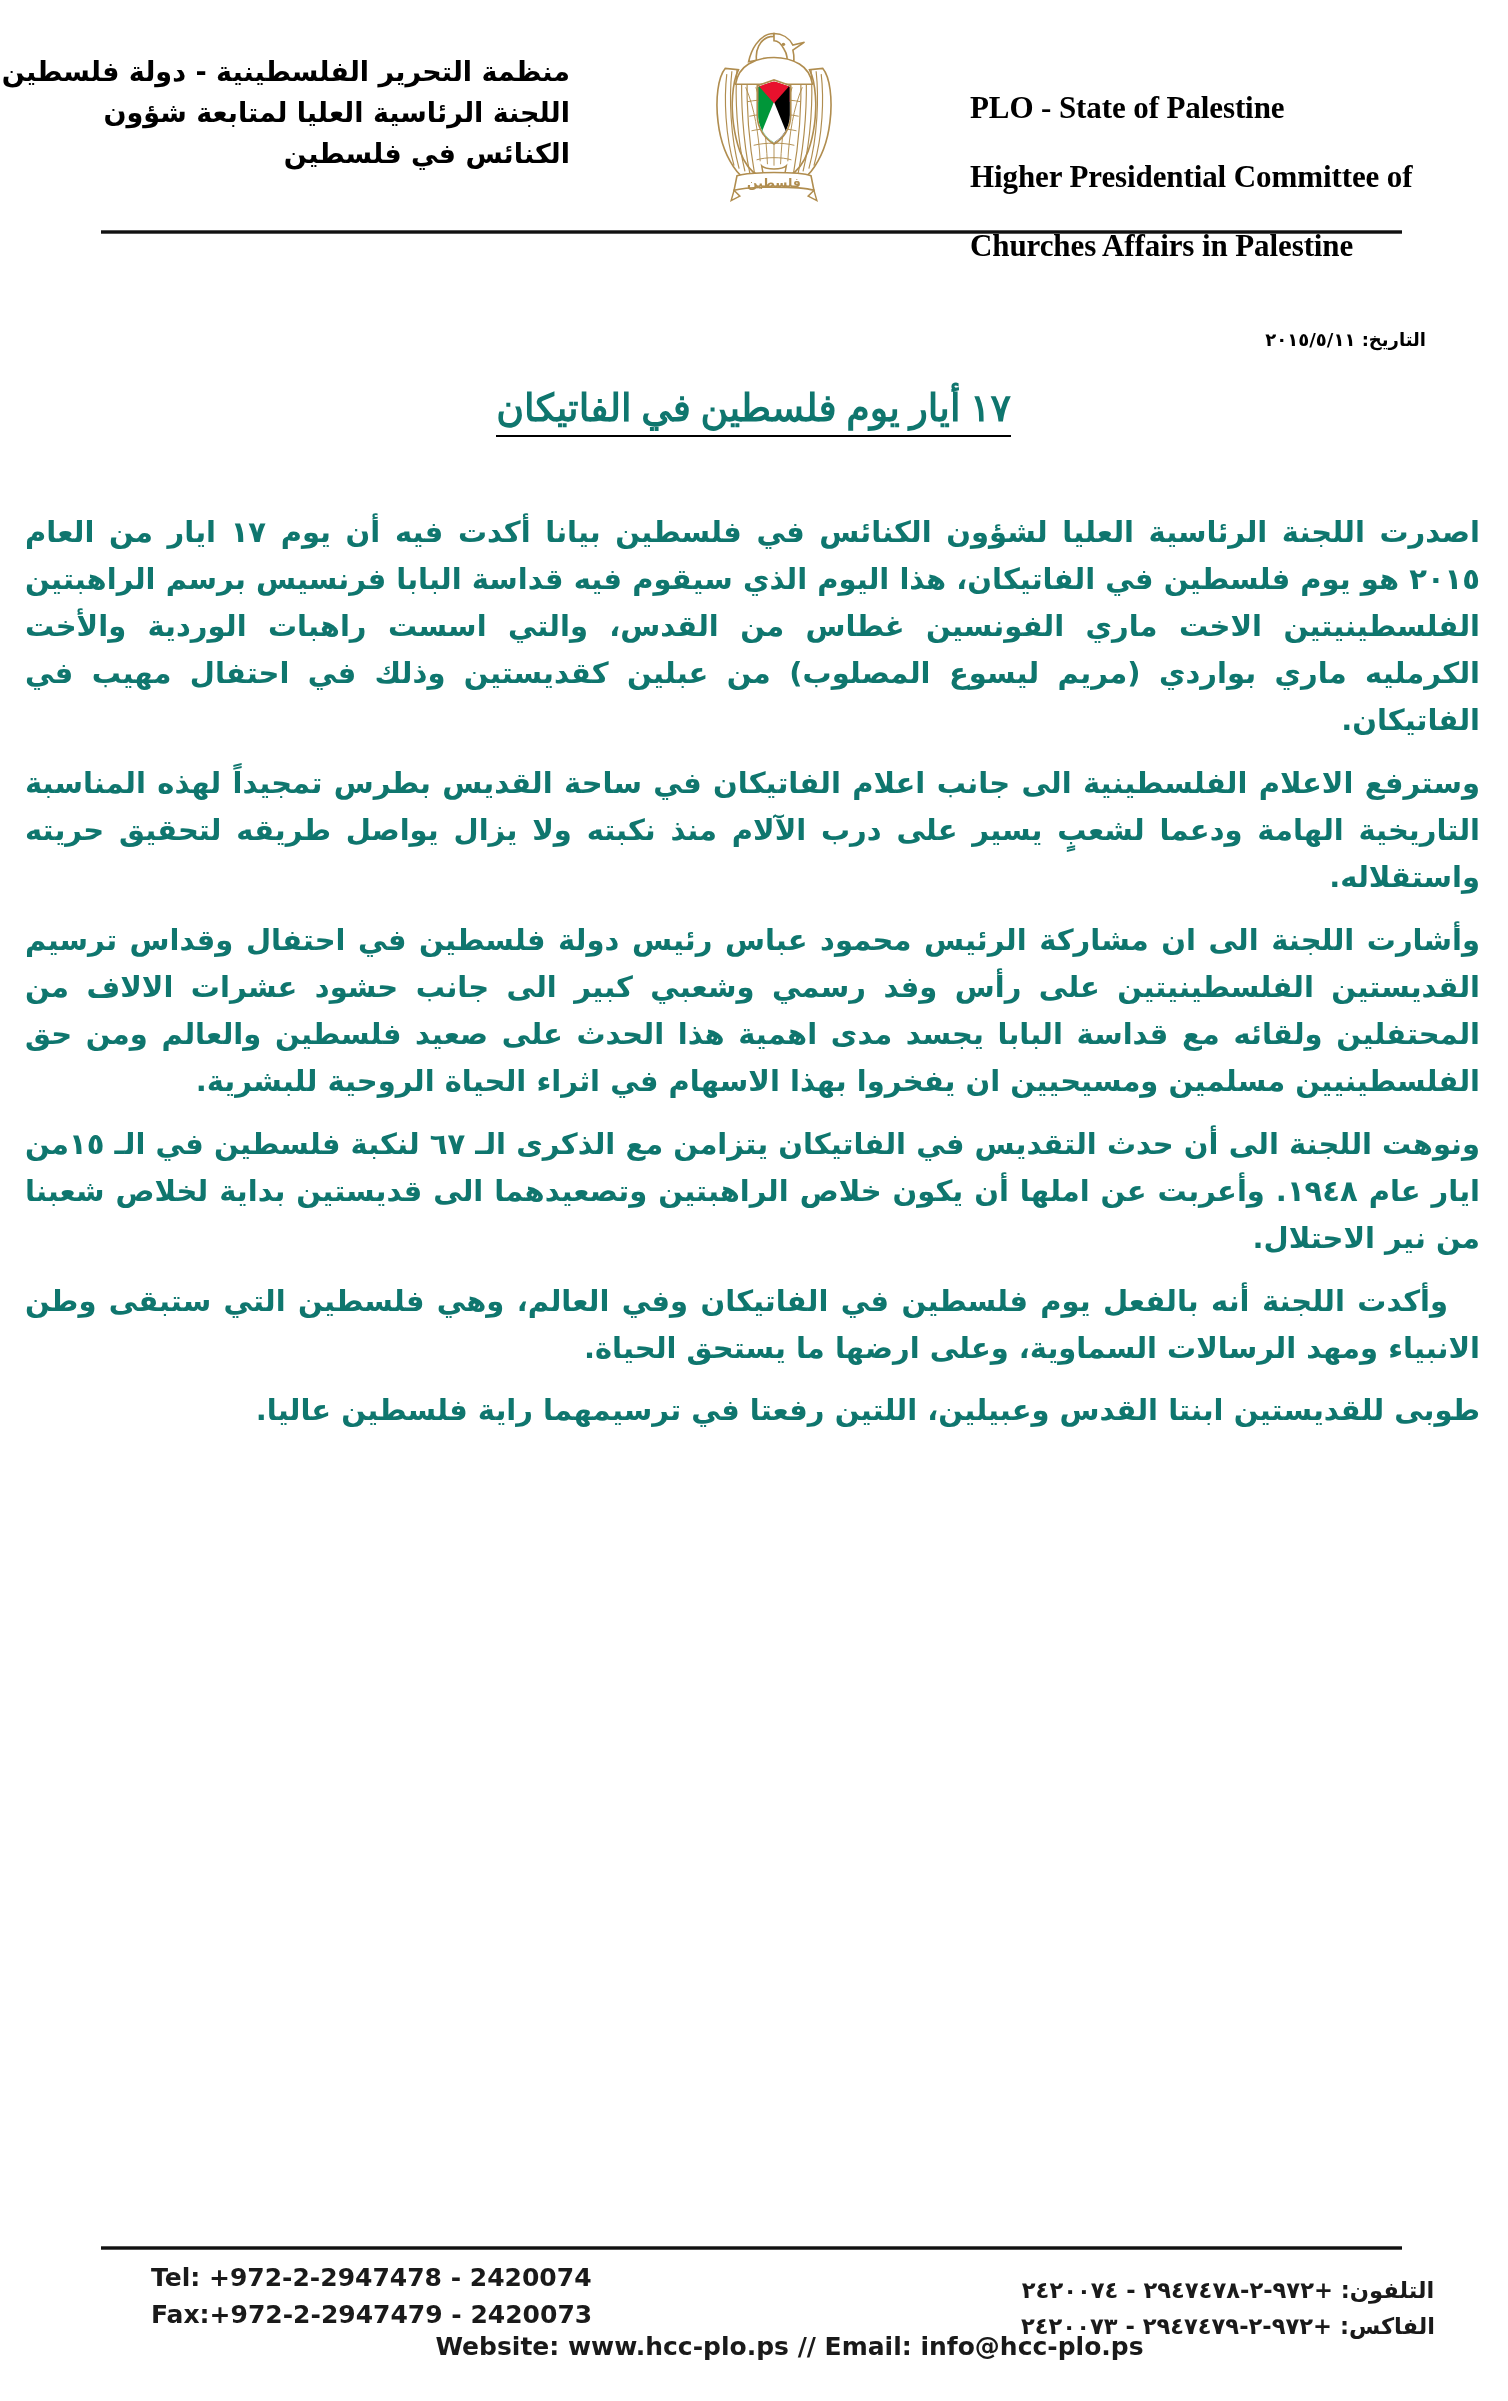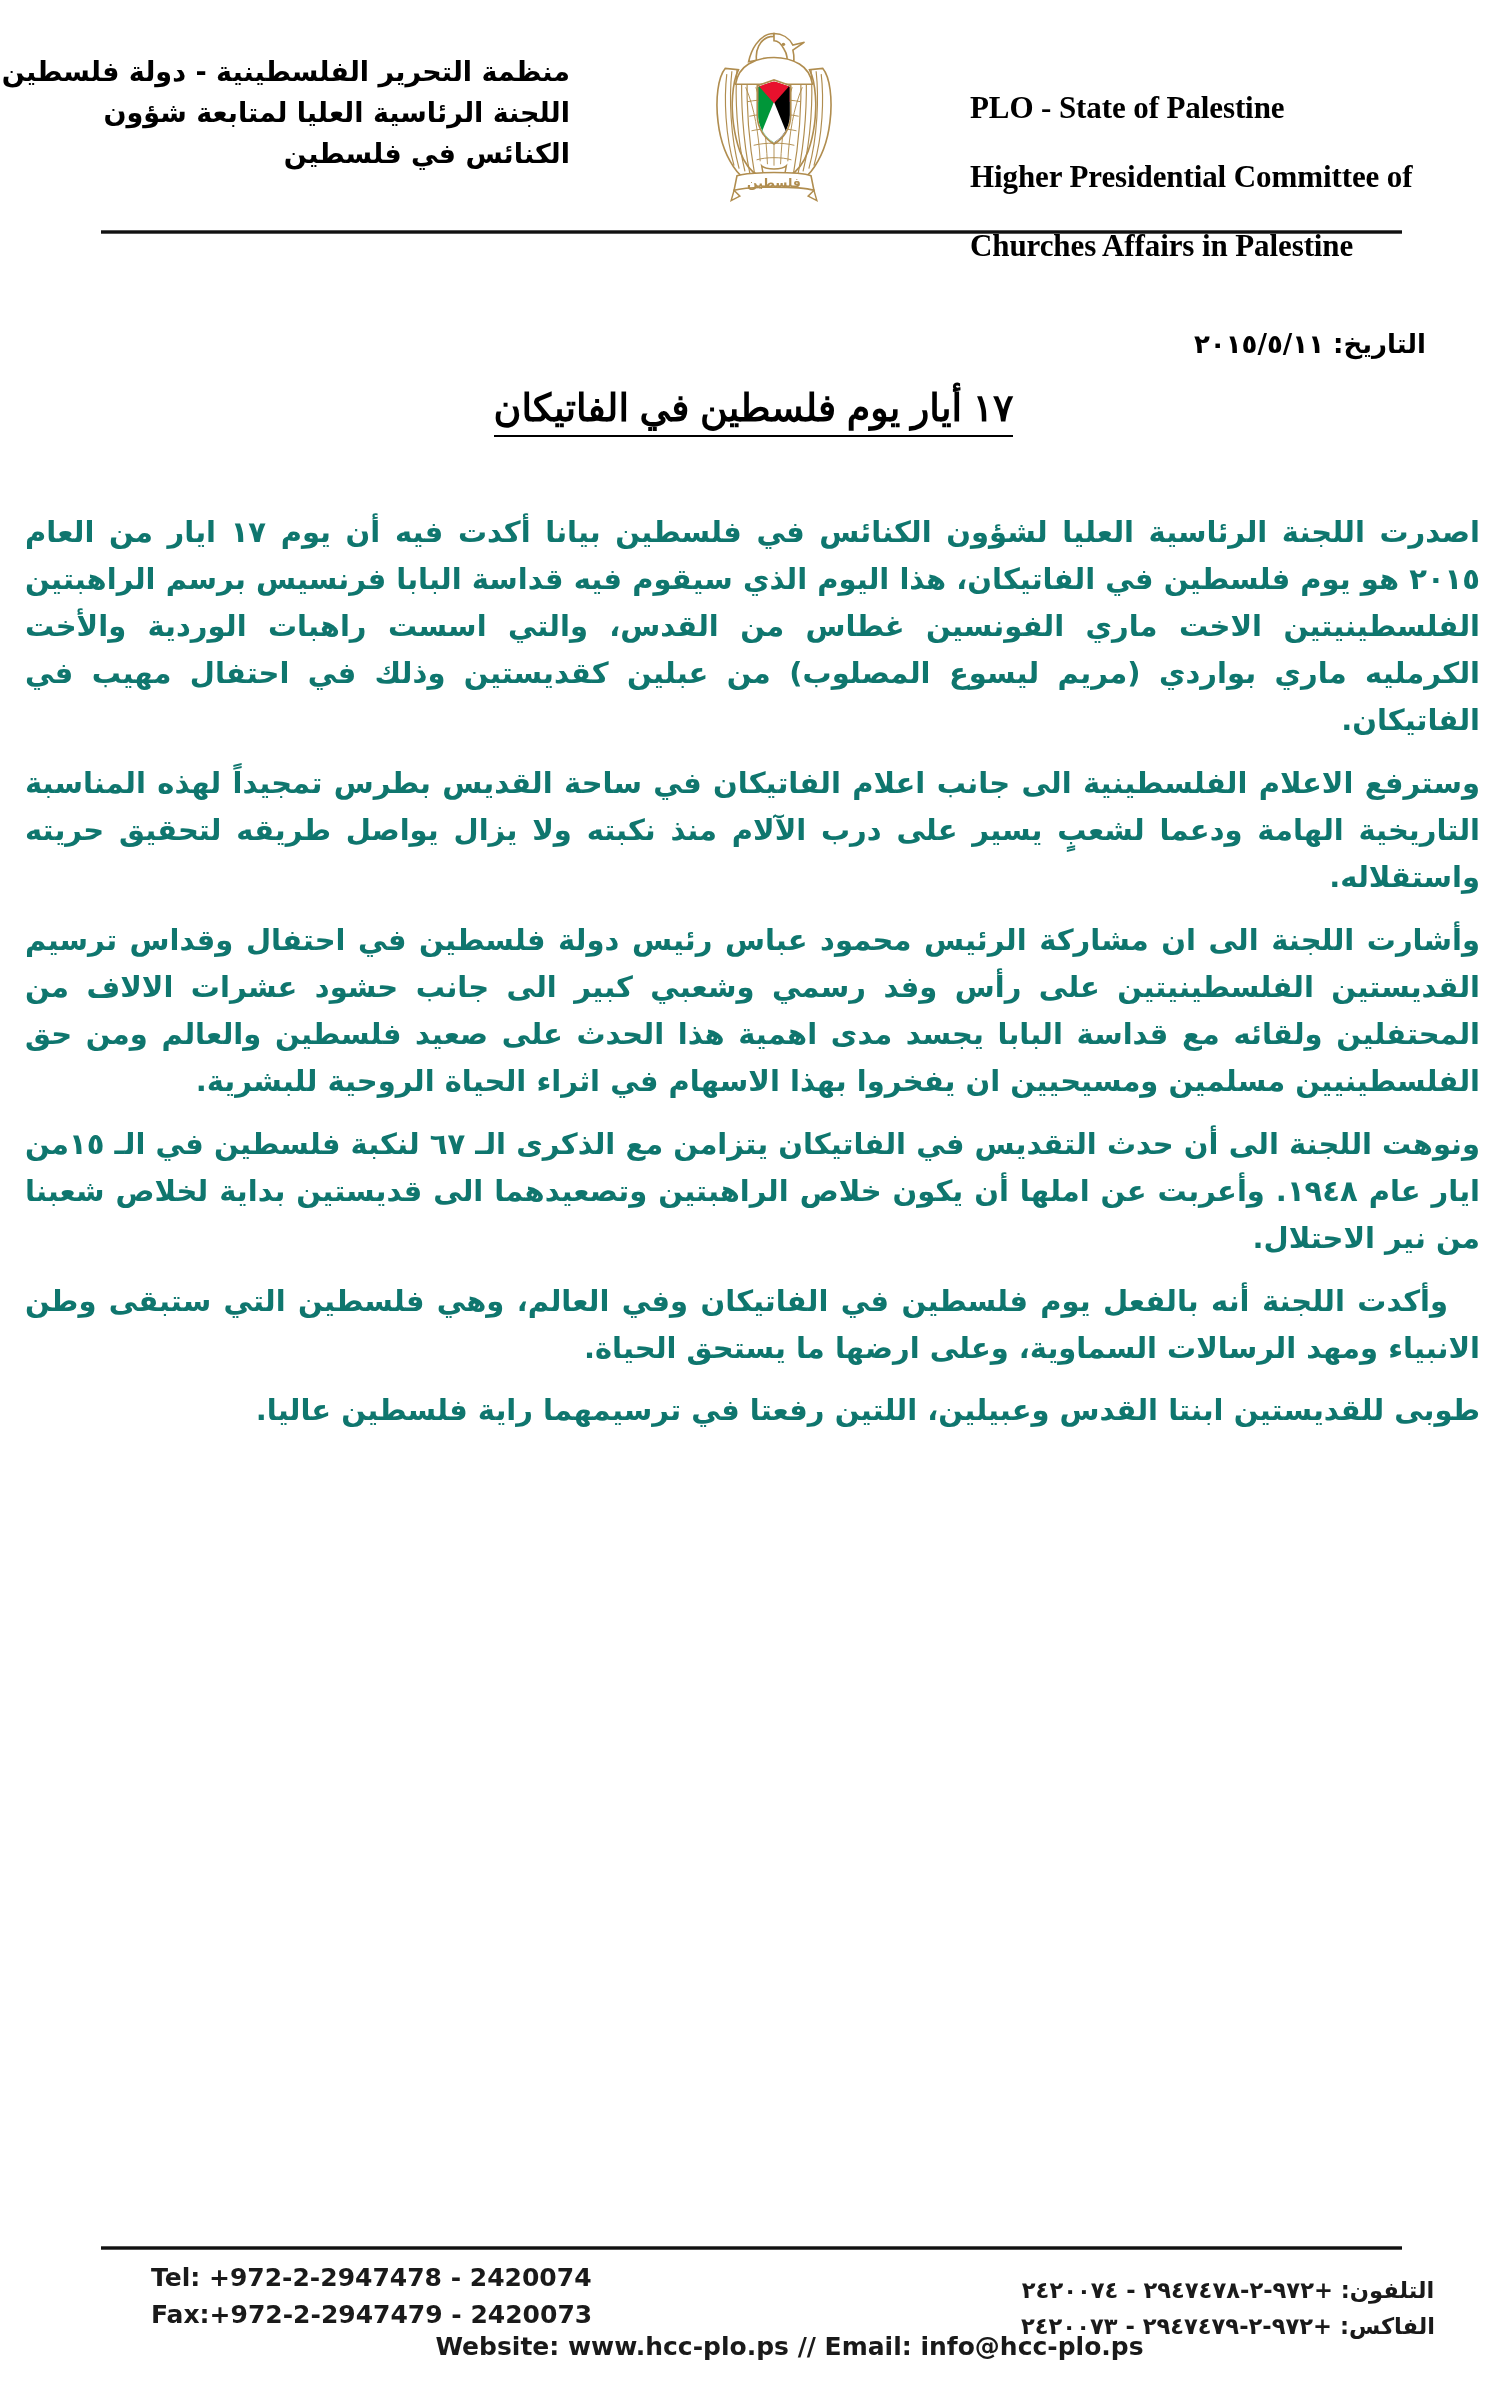--- a/index.html
+++ b/index.html
@@ -84,38 +84,38 @@
   }
 
   
   .date-line {
     position: absolute;
     top: 329px;
     right: 82px;
     direction: rtl;
     font-family: "DejaVu Sans", "Liberation Sans", sans-serif;
     font-weight: bold;
-    font-size: 26px;
+    font-size: 18px;
     color: #000000;
     white-space: nowrap;
   }
 
   .doc-title {
     position: absolute;
     top: 386px;
     left: 0;
     width: 1509px;
     text-align: center;
     direction: rtl;
   }
   .doc-title span {
-    font-family: Liberation Sans, sans-serif;
+    font-family: Liberation Serif, serif;
     font-weight: bold;
     font-size: 38px;
-    color: #000000;
+    color: #0f766e;
     border-bottom: 2.9px solid #000000;
     padding-bottom: 5.8px;
     text-align: right;
   }
 
   .content {
     position: absolute;
     top: 509px;
     left: 26px;
     width: 1455px;

